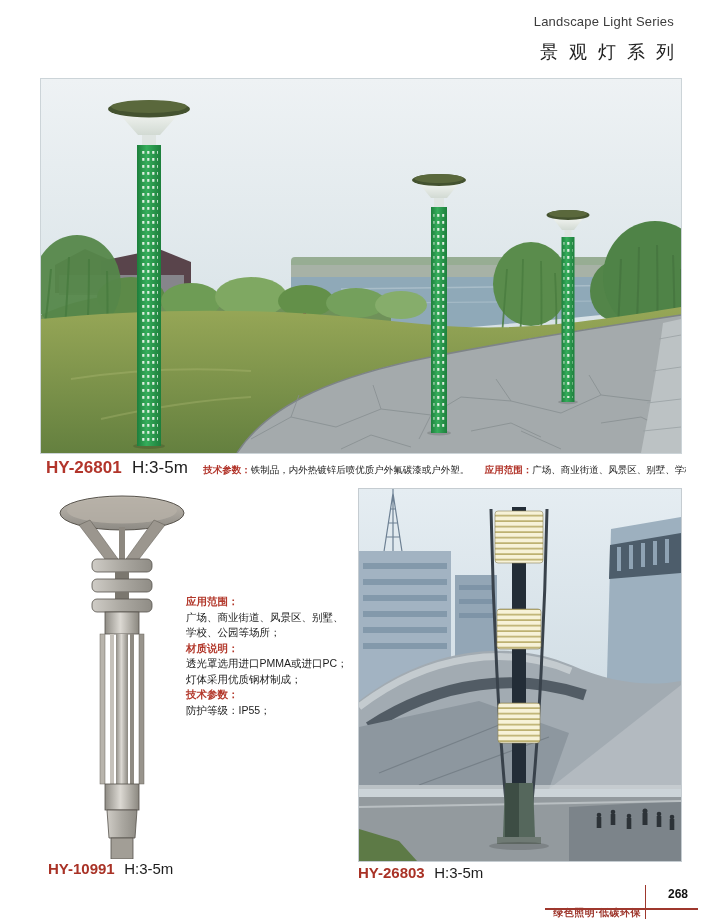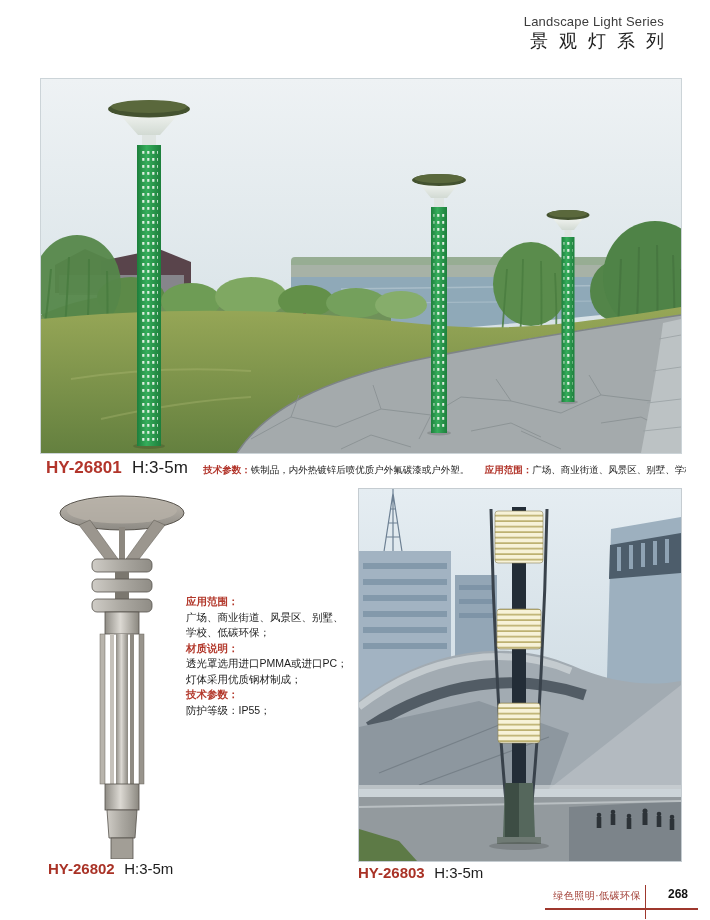--- a/index.html
+++ b/index.html
@@ -1,21 +1,21 @@
 <!DOCTYPE html>
 <html><head>
 <meta charset="utf-8">
 <style>
   html,body{margin:0;padding:0;background:#ffffff;}
   .page{position:relative;width:710px;height:920px;background:#ffffff;overflow:hidden;
         font-family:"Liberation Sans","DejaVu Sans",sans-serif;}
   
-  .hdr{position:absolute;top:14px;right:46px;text-align:right;}
+  .hdr{position:absolute;top:14px;right:36px;text-align:right;}
   .hdr-en{font-size:13px;color:#3c3c3c;letter-spacing:.2px;}
-  .hdr-zh{font-size:18px;color:#222;font-weight:500;letter-spacing:11px;margin-right:-11px;margin-top:0;}
+  .hdr-zh{font-size:18px;color:#222;font-weight:500;letter-spacing:11px;margin-right:-11px;margin-top:11px;}
   
   .main-photo{position:absolute;left:40px;top:78px;width:640px;height:374px;margin:0;
               border:1px solid #ccd4d8;line-height:0;}
   .photo-b1{position:absolute;left:45px;top:487px;width:155px;height:372px;margin:0;line-height:0;}
   .photo-b2{position:absolute;left:358px;top:488px;width:322px;height:372px;margin:0;line-height:0;
             border:1px solid #c5ccd1;}
   
   .cap1{position:absolute;left:46px;top:458px;width:640px;white-space:nowrap;overflow:hidden;}
   .code{color:#b2352b;font-weight:bold;font-size:17px;}
   .hgt{color:#1d1d1d;font-size:17px;margin-left:6px;}
@@ -24,21 +24,21 @@
   .cap2{position:absolute;left:48px;top:860px;white-space:nowrap;}
   .cap3{position:absolute;left:358px;top:864px;white-space:nowrap;}
   .code-s{color:#a93226;font-weight:bold;font-size:15px;}
   .hgt-s{color:#1d1d1d;font-size:15px;margin-left:5px;}
   
   .details{position:absolute;left:186px;top:594px;width:176px;font-size:10.5px;line-height:15.5px;
            color:#1c1c1c;white-space:nowrap;}
   .dh{color:#b3392c;font-weight:bold;}
   
   .footer{position:absolute;left:545px;top:883px;width:153px;height:37px;}
-  .slogan{position:absolute;right:57px;top:6px;font-size:10px;color:#9e372d;letter-spacing:.5px;white-space:nowrap;}
+  .slogan{position:absolute;right:57px;top:23px;font-size:10px;color:#9e372d;letter-spacing:.5px;white-space:nowrap;font-weight:bold;}
   .vline{position:absolute;right:52px;top:2px;height:34px;width:1.5px;background:#9e372d;}
   .pnum{position:absolute;right:10px;top:4px;font-size:12px;font-weight:bold;color:#111;}
   .hline{position:absolute;left:0;right:0;top:25px;height:1.5px;background:#9e372d;}
 </style>
 </head>
 <body>
 
 <div class="page">
 
   <div class="hdr">
@@ -205,21 +205,21 @@
         <rect x="60" y="297" width="34" height="26" fill="url(#bC)" stroke="#55524b" stroke-width=".8"></rect>
         <polygon points="62,323 92,323 90,351 64,351" fill="url(#bH)" stroke="#55524b" stroke-width=".8"></polygon>
         <rect x="66" y="351" width="22" height="21" fill="#a29e96" stroke="#55524b" stroke-width=".8"></rect>
       </g>
     </svg>
   </figure>
 
   <div class="details">
     <div class="dh">应用范围：</div>
     <div>广场、商业街道、风景区、别墅、</div>
-    <div>学校、低碳环保；</div>
+    <div>学校、公园等场所；</div>
     <div class="dh">材质说明：</div>
     <div>透光罩选用进口PMMA或进口PC；</div>
     <div>灯体采用优质钢材制成；</div>
     <div class="dh">技术参数：</div>
     <div>防护等级：IP55；</div>
   </div>
 
   <figure class="photo-b2">
     <svg width="322" height="372" viewBox="0 0 322 372" xmlns="http://www.w3.org/2000/svg">
       <defs>
@@ -302,21 +302,21 @@
         <rect x="139" y="214" width="42" height="40" rx="3" fill="url(#cLouver)" stroke="#8a8157" stroke-width=".6"></rect>
         <polygon points="146,294 174,294 176,348 144,348" fill="#55675c"></polygon>
         <rect x="146" y="294" width="14" height="54" fill="#3d4d44"></rect>
         <rect x="138" y="348" width="44" height="7" fill="#6f7a74"></rect>
         <ellipse cx="160" cy="357" rx="30" ry="4" fill="#000" opacity=".15"></ellipse>
       </g>
     </svg>
   </figure>
 
   <div class="cap2">
-    <span class="code-s">HY-26802</span>
+    <span class="code-s">HY-10991</span>
     <span class="hgt-s">H:3-5m</span>
   </div>
   <div class="cap3">
     <span class="code-s">HY-26803</span>
     <span class="hgt-s">H:3-5m</span>
   </div>
 
   <div class="footer">
     <span class="slogan">绿色照明·低碳环保</span>
     <span class="vline"></span>

